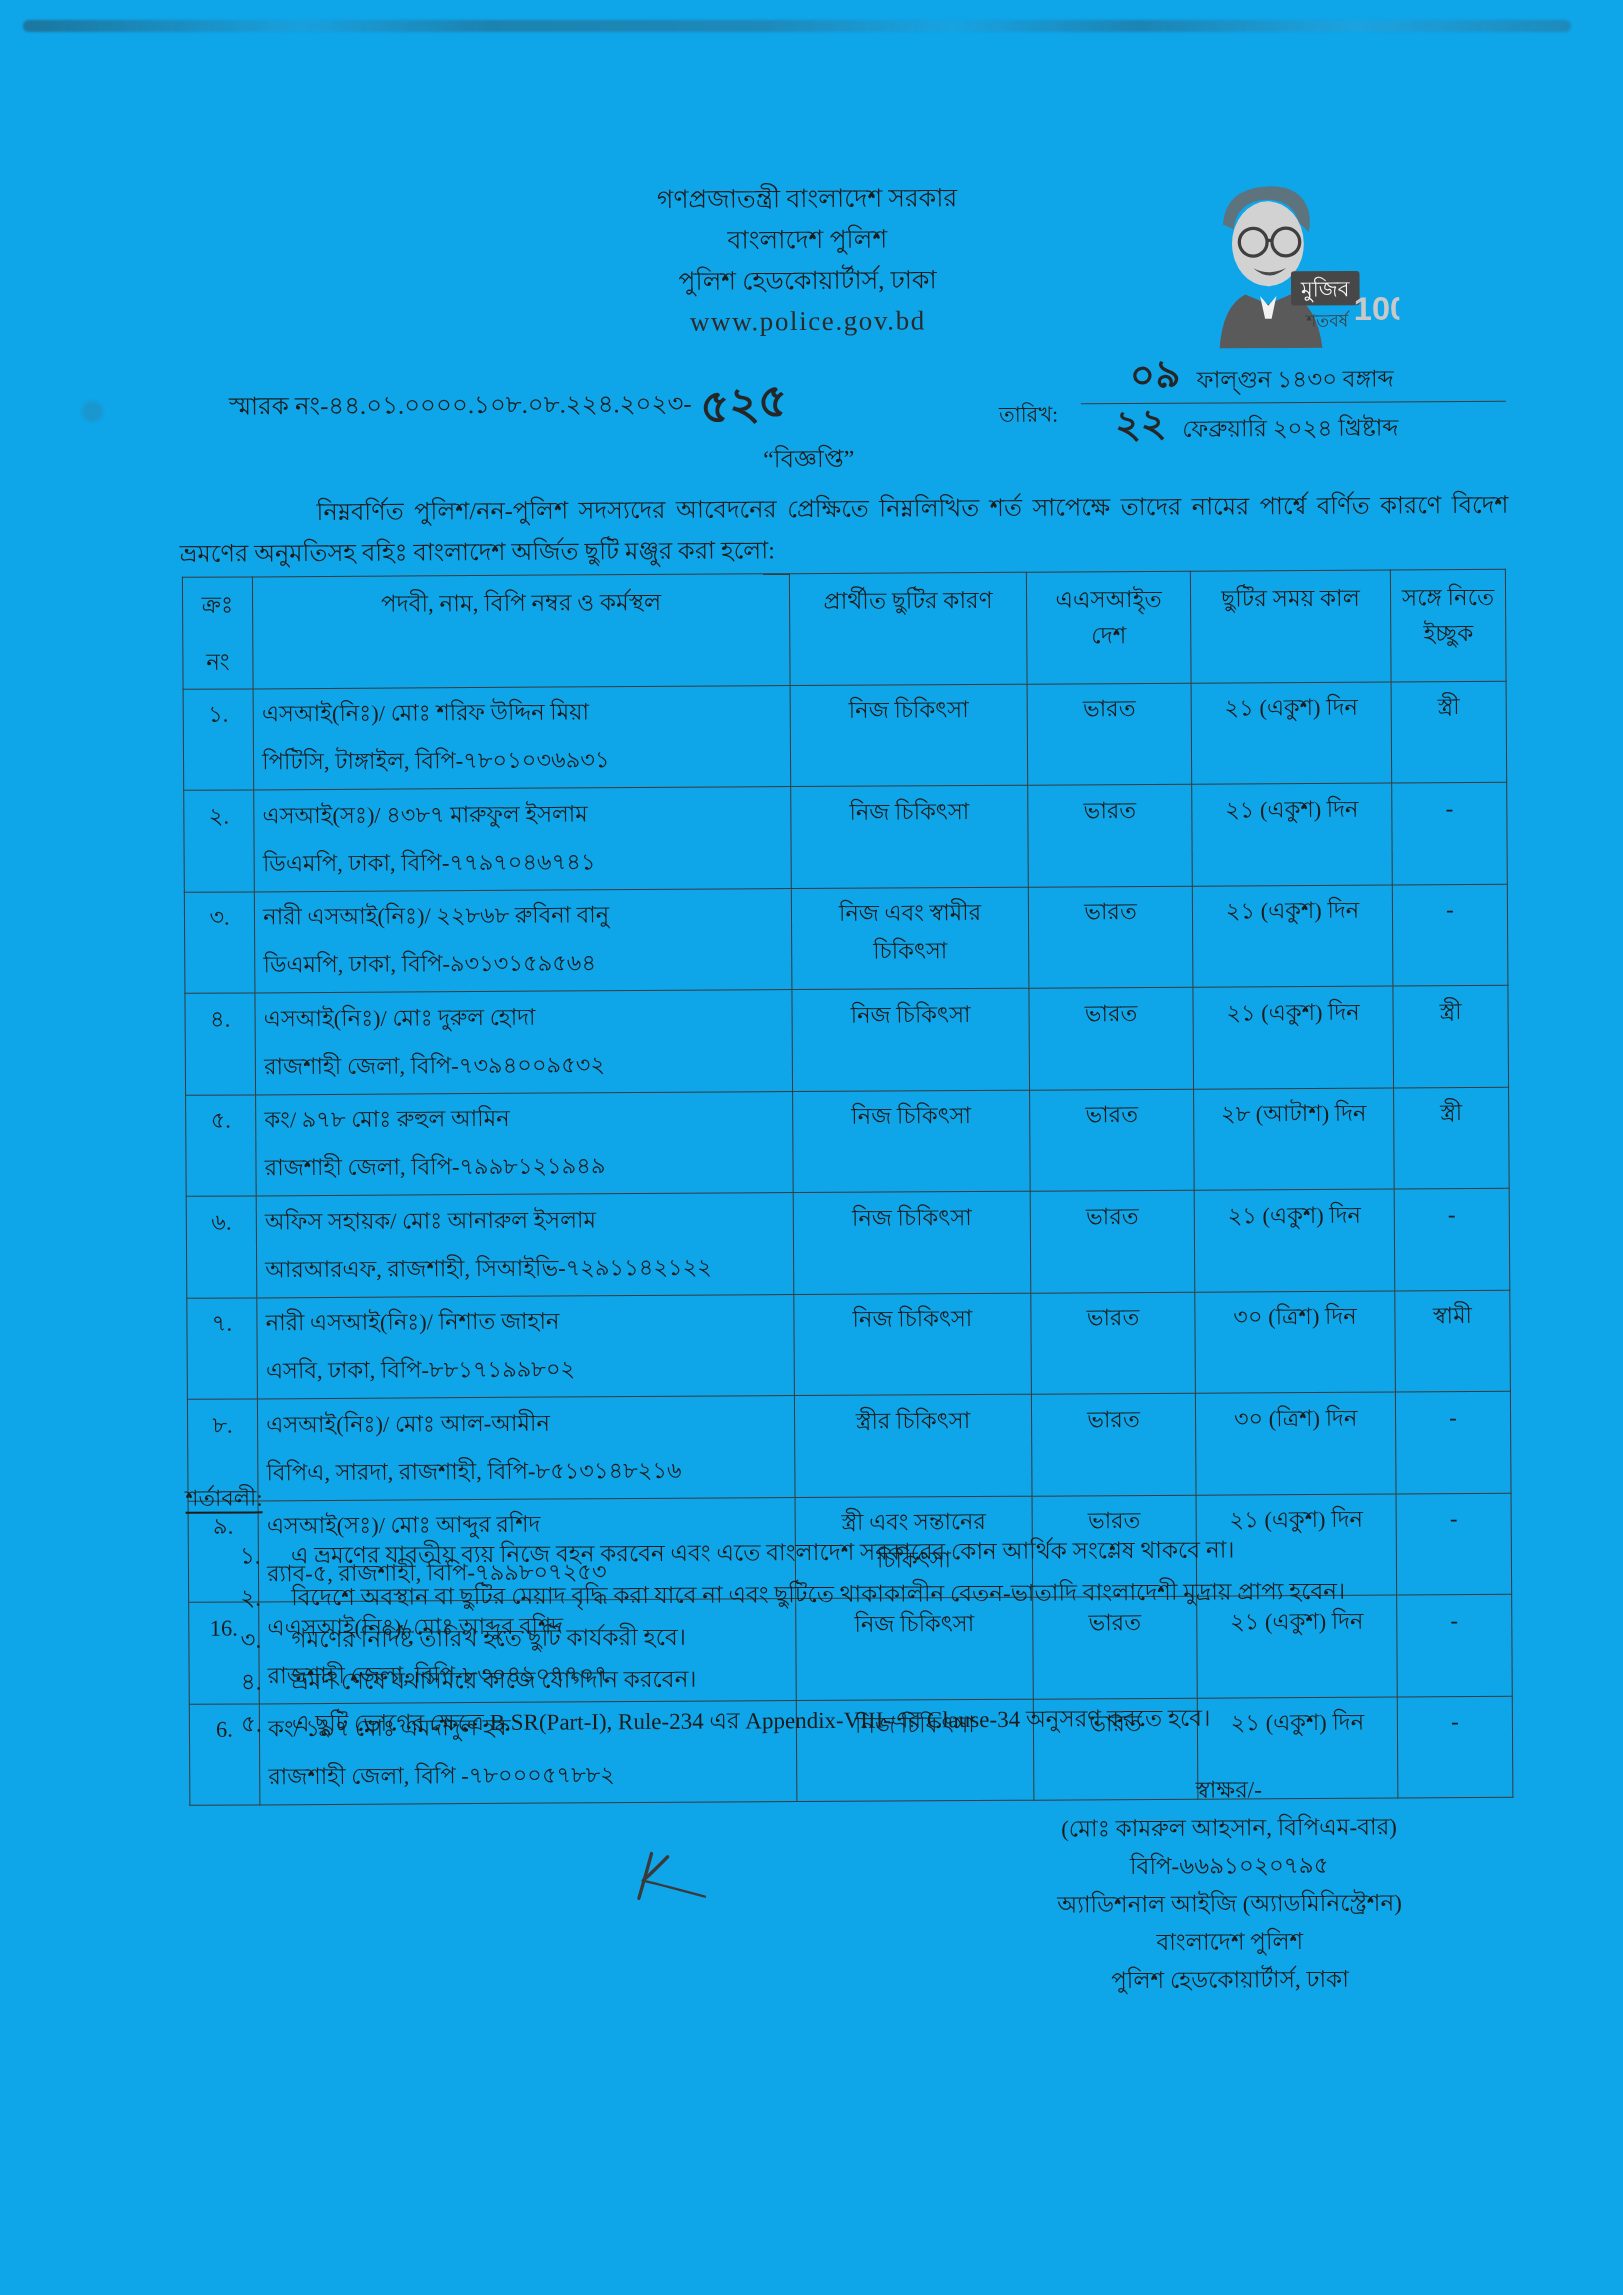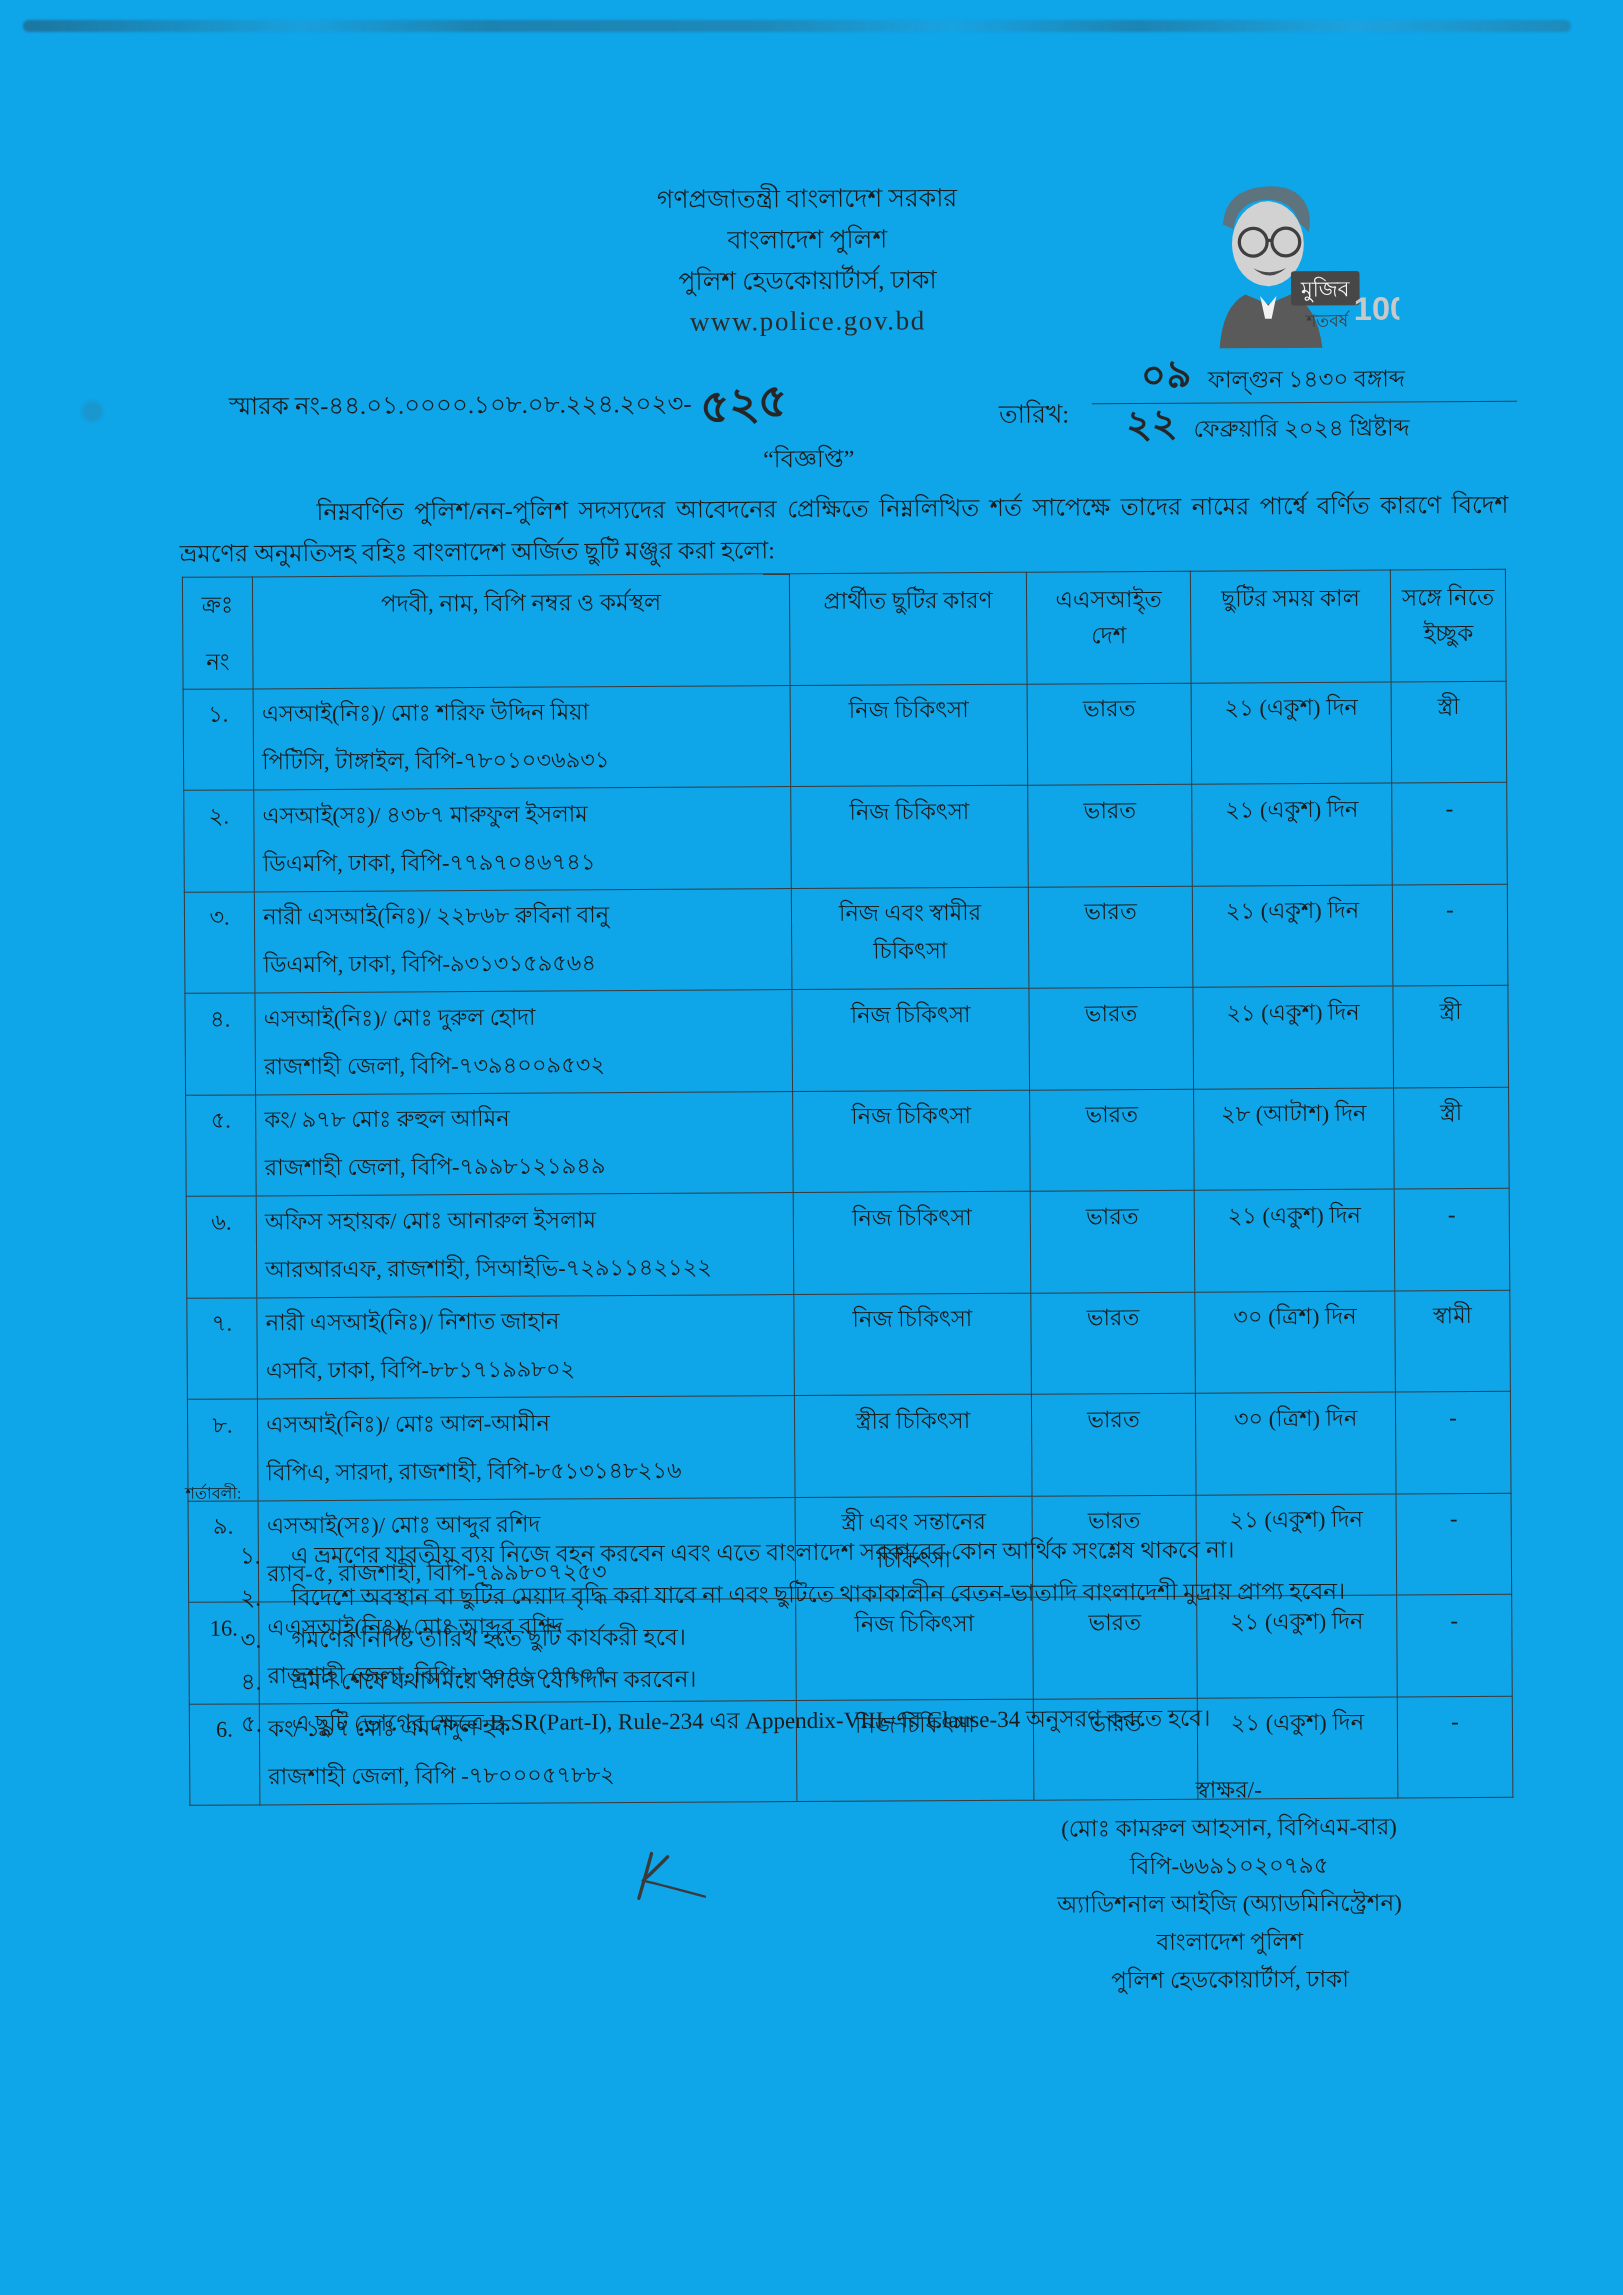--- a/index.html
+++ b/index.html
@@ -28,21 +28,21 @@
   .org-block .web{font-size:27px;letter-spacing:1.6px;color:#2a2a2a;}
 
   
   .logo{position:absolute;left:1190px;top:178px;width:213px;height:173px;}
 
   
   .memo-line{position:absolute;left:232px;top:384px;font-size:24.5px;white-space:nowrap;}
   .hand{font-weight:bold;color:#262626;}
   .memo-hand{display:inline-block;font-size:46px;line-height:24.5px;letter-spacing:-0.8px;transform:rotate(-5deg);vertical-align:-8.2px;margin-left:8.2px;}
   .date-block{position:absolute;left:1002px;top:360px;display:flex;align-items:center;}
-  .date-label{font-size:25px;margin-right:23px;padding-top:23px;}
+  .date-label{font-size:21px;margin-right:23px;padding-top:23px;}
   .date-lines{display:flex;flex-direction:column;}
   .date-row{display:flex;align-items:baseline;gap:16.4px;font-size:23px;white-space:nowrap;}
   .date-row .day{font-size:39px;line-height:33px;transform:rotate(-3deg);display:inline-block;}
   .date-divider{height:0;border-top:1.6px solid #3c3c3c;margin:1.6px 0 3.3px 0;width:425px;}
   .date-row.upper{padding-left:49px;}
   .date-row.lower{padding-left:34px;}
 
   .notice-title{position:absolute;left:0;right:0;top:440px;text-align:center;font-size:24px;}
 
   .intro{position:absolute;left:182px;width:1329px;top:489px;font-size:24px;line-height:41px;text-align:justify;text-indent:137px;margin:0;}
@@ -58,21 +58,21 @@
   th.sl-head span{display:block;}
   th.sl-head .gap{height:21px;}
   td.sl{text-align:center;padding-top:11.5px;}
   td.center{text-align:center;}
   td.name .l2{margin-top:9.8px;}
   tr.body-row{height:74px;}
   tr.r3{height:88px;}
   tr.r11{height:97px;}
 
   
-  .conditions-head{position:absolute;left:182px;top:1477px;font-size:16px;text-underline-offset:5.7px;}
+  .conditions-head{position:absolute;left:182px;top:1477px;font-size:22px;text-decoration:underline;text-underline-offset:5.7px;}
   .conditions{position:absolute;left:236px;top:1536px;width:1276px;}
   .cond-item{display:flex;font-size:23px;line-height:33px;margin-bottom:9px;}
   .cond-item .num{width:51px;flex:0 0 51px;}
   .cond-item .txt{flex:1;}
 
   
   .sign-block{position:absolute;left:933px;top:1774px;width:581px;text-align:center;font-size:23px;line-height:38px;}
 
   
   .kmark{position:absolute;left:628px;top:1850px;transform:rotate(6deg);}

